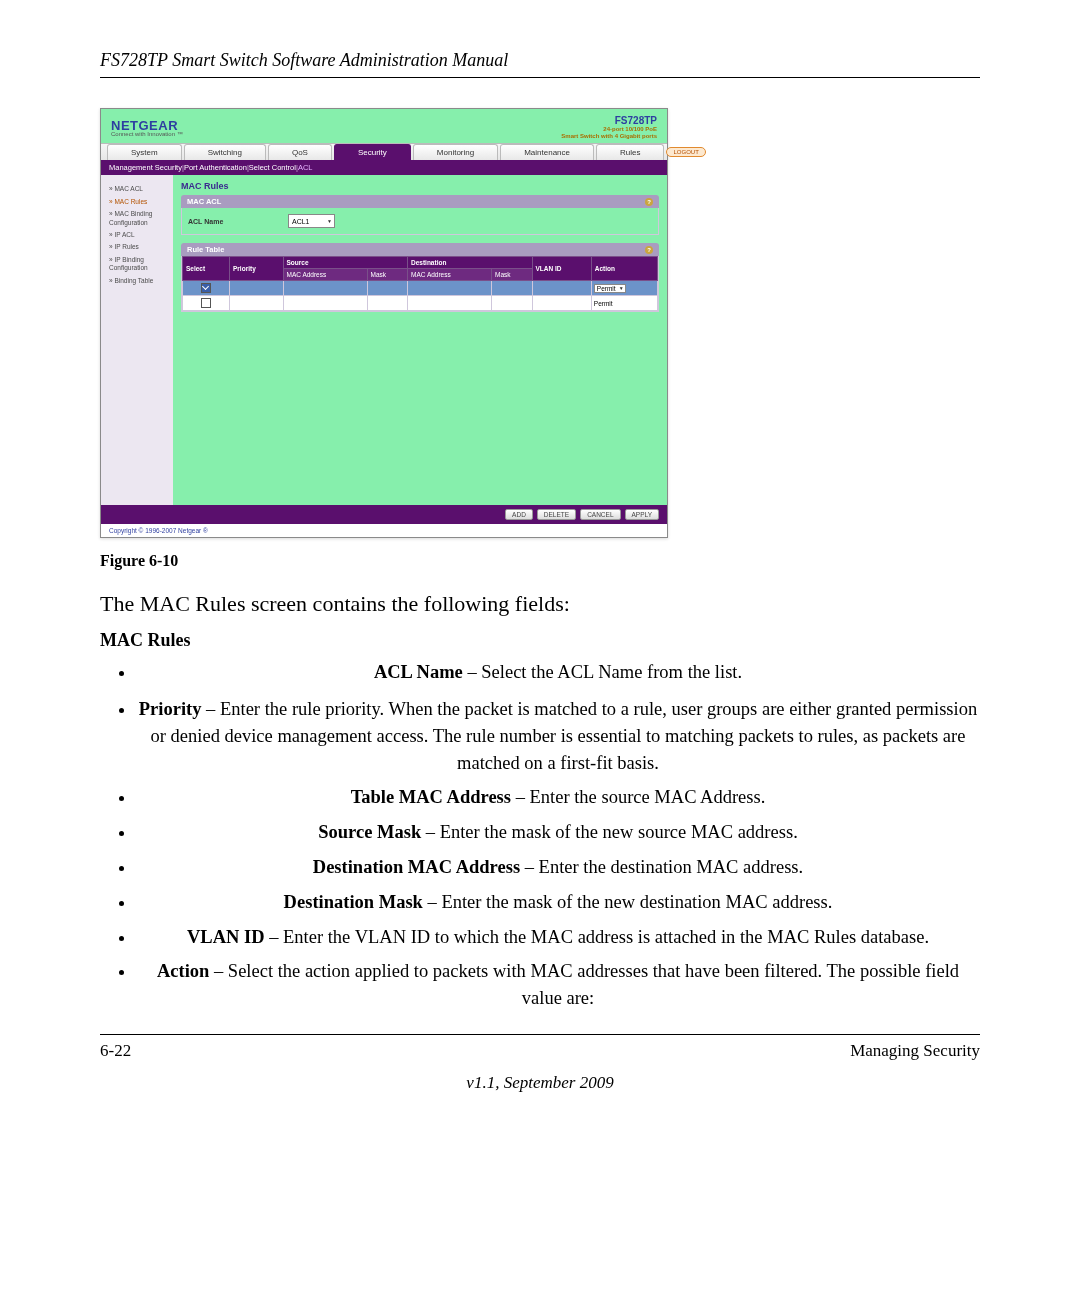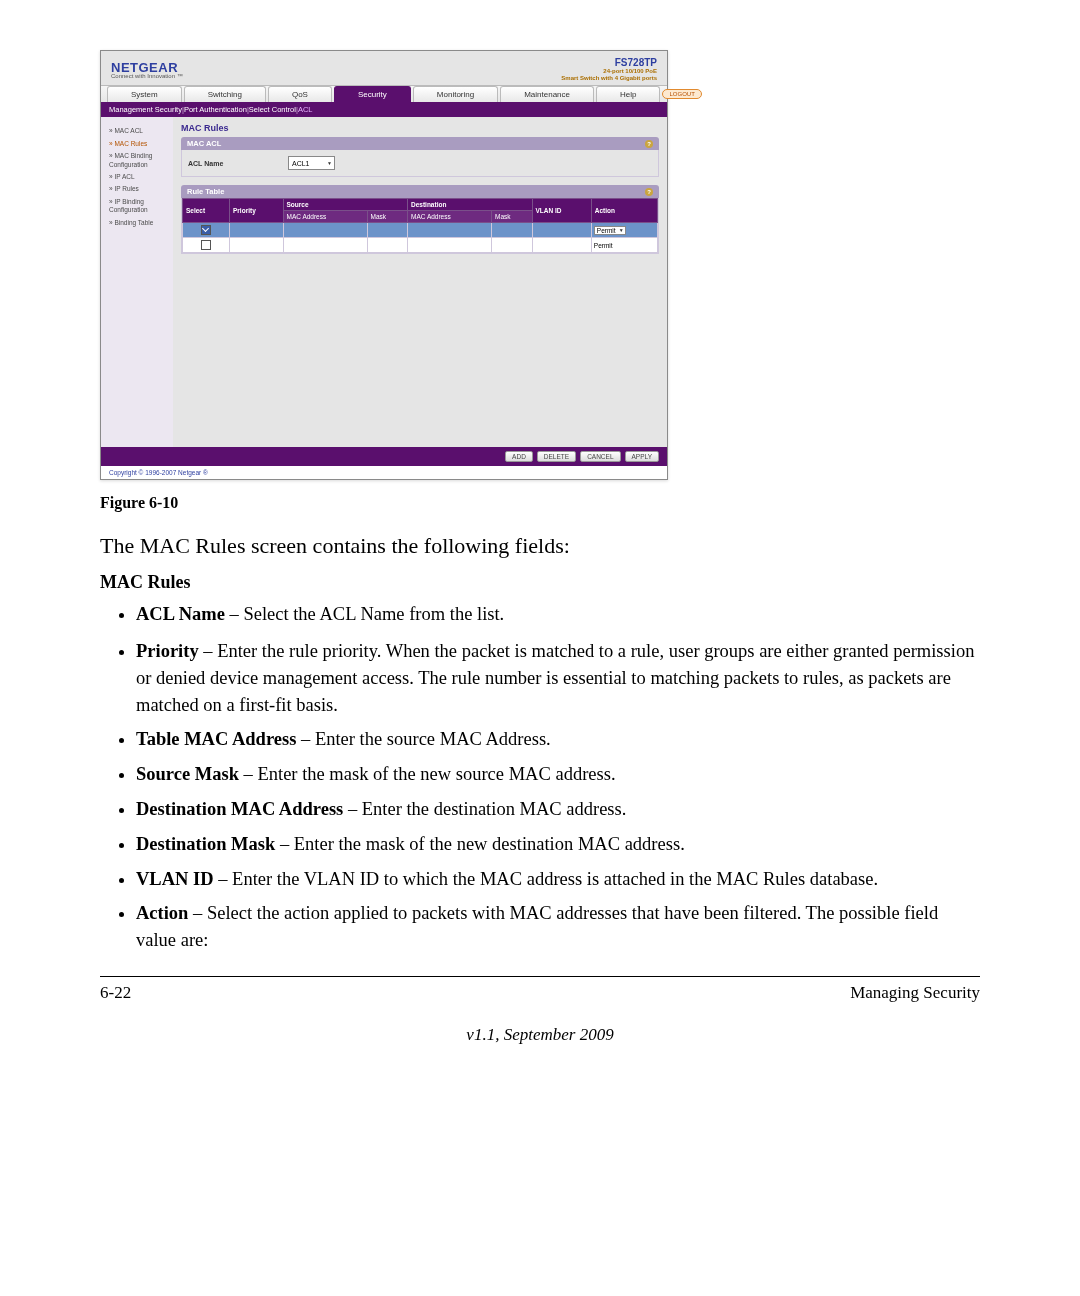--- a/index.html
+++ b/index.html
@@ -36,20 +36,21 @@
     margin: 8px 0 10px 0;
   }
   .section-heading {
     font-weight: bold;
     font-size: 18px;
     margin: 10px 0 6px 0;
   }
   ul.fields {
     margin: 4px 0 10px 0;
     padding-left: 36px;
+    text-align: center;
   }
   ul.fields li {
     font-size: 18.5px;
     line-height: 1.45;
     margin: 8px 0;
     list-style: disc;
   }
   .term { font-weight: bold; }
   .page-footer {
     border-top: 1.5px solid #000;
@@ -58,31 +59,31 @@
   }
   .foot-row {
     display: flex;
     justify-content: space-between;
     font-size: 17px;
   }
   .foot-version {
     text-align: center;
     font-style: italic;
     font-size: 17px;
-    margin-top: 22px;
+    margin-top: 12px;
   }
 
   
   .shot {
     width: 566px;
     margin: 0 auto 0 0;
     border: 1px solid #8a8a8a;
     font-family: Arial, Helvetica, sans-serif;
     font-size: 8px;
-    background: #e5e5e5;
+    background: #86efac;
     box-shadow: 0 1px 3px rgba(0,0,0,0.15);
   }
   .shot-top {
     display: flex;
     justify-content: space-between;
     align-items: center;
     padding: 6px 10px 4px 10px;
   }
   .brand-name {
     font-weight: bold;
@@ -225,20 +226,21 @@
     color:#444;
   }
   .copyright {
     font-size:6.5px; color:#2e3fa0; padding:3px 8px; background:#fff;
   }
 </style>
 </head>
 <body>
 
 <div class="page">
+  <div class="page-header">FS728TP Smart Switch Software Administration Manual</div>
 
   <div class="figure-wrap">
 
     <div class="shot">
       <div class="shot-top">
         <div>
           <div class="brand-name">NETGEAR</div>
           <div class="brand-tag">Connect with Innovation ™</div>
         </div>
         <div class="model">
@@ -248,21 +250,21 @@
         </div>
       </div>
 
       <div class="tabbar">
         <div class="tab">System</div>
         <div class="tab">Switching</div>
         <div class="tab">QoS</div>
         <div class="tab active">Security</div>
         <div class="tab">Monitoring</div>
         <div class="tab">Maintenance</div>
-        <div class="tab">Help</div>
+        <div class="tab">Rules</div>
         <div class="logout-pill">LOGOUT</div>
       </div>
 
       <div class="subbar">
         <span>Management Security</span>
           <span class="sep">|</span>
         <span>Port Authentication</span>
           <span class="sep">|</span>
         <span>Select Control</span>
           <span class="sep">|</span>

